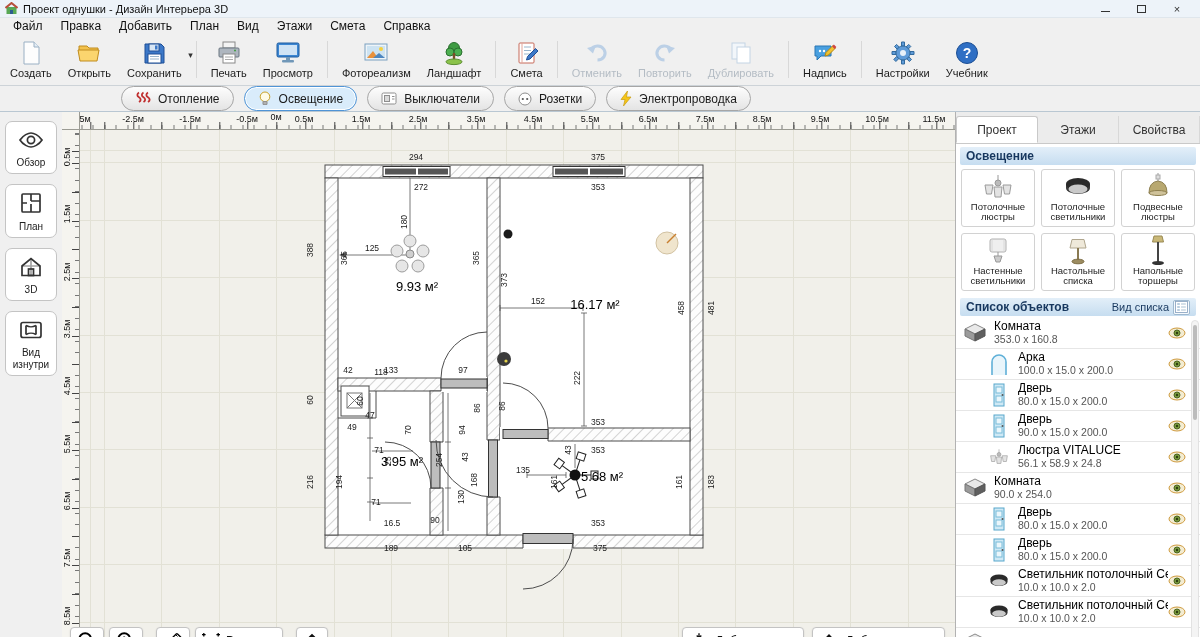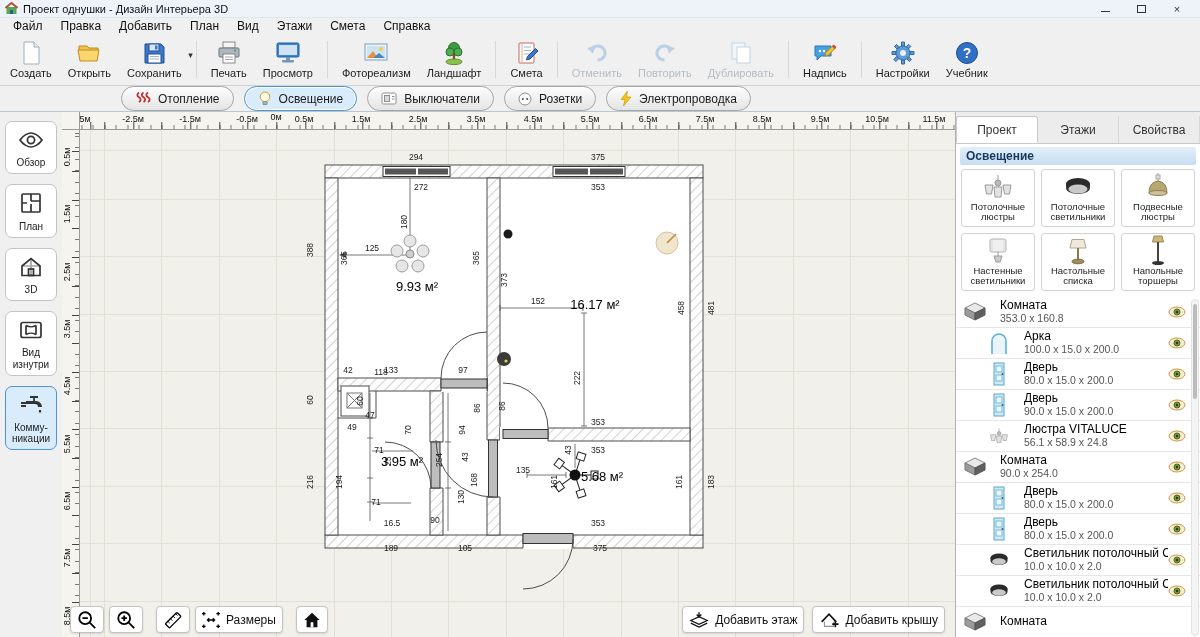--- a/index.html
+++ b/index.html
@@ -72,21 +72,21 @@
 .card{height:58px;border:1px solid #d2d2d2;border-radius:3px;background:#fff;display:flex;flex-direction:column;align-items:center;justify-content:flex-end;font-size:9.5px;color:#222;text-align:center;white-space:pre-line;line-height:1.12;padding:2px 0 3px 0;}
 .card .cicon{flex:1;display:flex;align-items:center;}
 .list-header{height:18px;margin:3px 4px 0 4px;background:linear-gradient(#e3eff9,#c6ddf0);display:flex;align-items:center;padding:0 6px;border-radius:2px;}
 .list-header .lh-title{font-size:12px;font-weight:bold;color:#17375e;}
 .list-header .lh-right{margin-left:auto;display:flex;align-items:center;gap:4px;font-size:11px;color:#17375e;}
 .lh-icon{width:17px;height:15px;display:flex;align-items:center;justify-content:center;background:#f6fafd;border:1px solid #9fb9d0;border-radius:2px;}
 .olist{flex:1;position:relative;overflow:hidden;margin-top:2px;}
 .orow{height:31px;display:flex;align-items:center;border-bottom:1px solid #e6e6e6;padding:0 14px 0 6px;}
 .orow .oicon{width:26px;display:flex;justify-content:center;align-items:center;flex:0 0 auto;}
 .orow.child .oicon{margin-left:24px;}
-.otext{margin-left:12px;line-height:1.12;overflow:hidden;white-space:nowrap;}
+.otext{margin-left:6px;line-height:1.12;overflow:hidden;white-space:nowrap;}
 .oname{font-size:12px;color:#000;}
 .osize{font-size:10.5px;color:#555;}
 .oeye{margin-left:auto;display:flex;align-items:center;flex:0 0 auto;}
 .sb{position:absolute;right:1px;top:2px;bottom:2px;width:8px;background:#f4f4f4;border:1px solid #e2e2e2;border-radius:4px;}
 .sb-thumb{position:absolute;left:1px;top:4px;width:4px;height:95px;background:#bcbcbc;border-radius:3px;}
 </style>
 </head>
 <body>
 
 <div class="titlebar">
@@ -404,30 +404,20 @@
       <div class="side-btn">
         <span><svg width="26" height="26" viewBox="0 0 26 26" fill="none" stroke="#333" stroke-width="1.7">
               <rect x="3" y="5.5" width="20" height="15" rx="2"></rect>
               <path d="M8 8.5v9M18 8.5v9"></path>
               <path d="M8 8.5c4 2 6 2 10 0M8 17.5c4-2 6-2 10 0"></path>
             </svg></span>
         <span>Вид
 изнутри</span>
       </div>
 
-      <div class="side-btn selected">
-        <span><svg width="28" height="26" viewBox="0 0 28 26" fill="none" stroke="#333" stroke-width="1.8">
-              <path d="M13 5h8M17 5v4"></path>
-              <path d="M9 9h10a6 6 0 0 1 6 6h-4a3 3 0 0 0-3-3H9z" fill="#333" stroke="none"></path>
-              <path d="M4 11h5M4 14h5" stroke-width="2"></path>
-              <path d="M23 18v2.5" stroke-width="2.2"></path>
-            </svg></span>
-        <span>Комму-
-никации</span>
-      </div>
     </div>
 
   <div class="center">
     <div class="corner"></div>
     <div class="ruler-top">
           <span class="rlabel" style="left: 5px;">5м</span>
           <span class="rlabel" style="left: 53px;">-2.5м</span>
           <span class="rlabel" style="left: 110px;">-1.5м</span>
           <span class="rlabel" style="left: 167px;">-0.5м</span>
           <span class="rlabel raised" style="left: 196px;">0м</span>
@@ -772,20 +762,33 @@
         <div class="card">
           <span class="cicon"><svg width="30" height="32" viewBox="0 0 30 32">
                 <path d="M11 2h8l1.5 6h-11z" fill="#c9b878" stroke="#9a8a54"></path>
                 <line x1="15" y1="8" x2="15" y2="28" stroke="#444" stroke-width="2"></line>
                 <ellipse cx="15" cy="29" rx="6" ry="2" fill="#333"></ellipse>
               </svg></span>
           <span>Напольные
 торшеры</span>
         </div>
       </div>
+    <div class="list-header">
+      <span class="lh-title">Список объектов</span>
+      <span class="lh-right">
+        <span>Вид списка</span>
+        <span class="lh-icon">
+              <svg width="13" height="12" viewBox="0 0 15 14">
+                <rect x="0.5" y="0.5" width="14" height="13" fill="#fff" stroke="#8aa4c0"></rect>
+                <path d="M2.5 3.5h3M2.5 7h3M2.5 10.5h3" stroke="#5b8ab4"></path>
+                <path d="M7 3.5h5.5M7 7h5.5M7 10.5h5.5" stroke="#9bb6cc"></path>
+              </svg>
+            </span>
+      </span>
+    </div>
     <div class="olist">
       <div>
 
           <div class="orow">
             <span class="oicon">
                 <svg width="24" height="20" viewBox="0 0 24 20">
                   <path d="M2 6 12 1l10 5-10 5z" fill="#e9e9e9" stroke="#888"></path>
                   <path d="M2 6v7l10 5v-7z" fill="#9b9b9b" stroke="#777"></path>
                   <path d="M22 6v7l-10 5v-7z" fill="#5f5f5f" stroke="#555"></path>
                 </svg>

